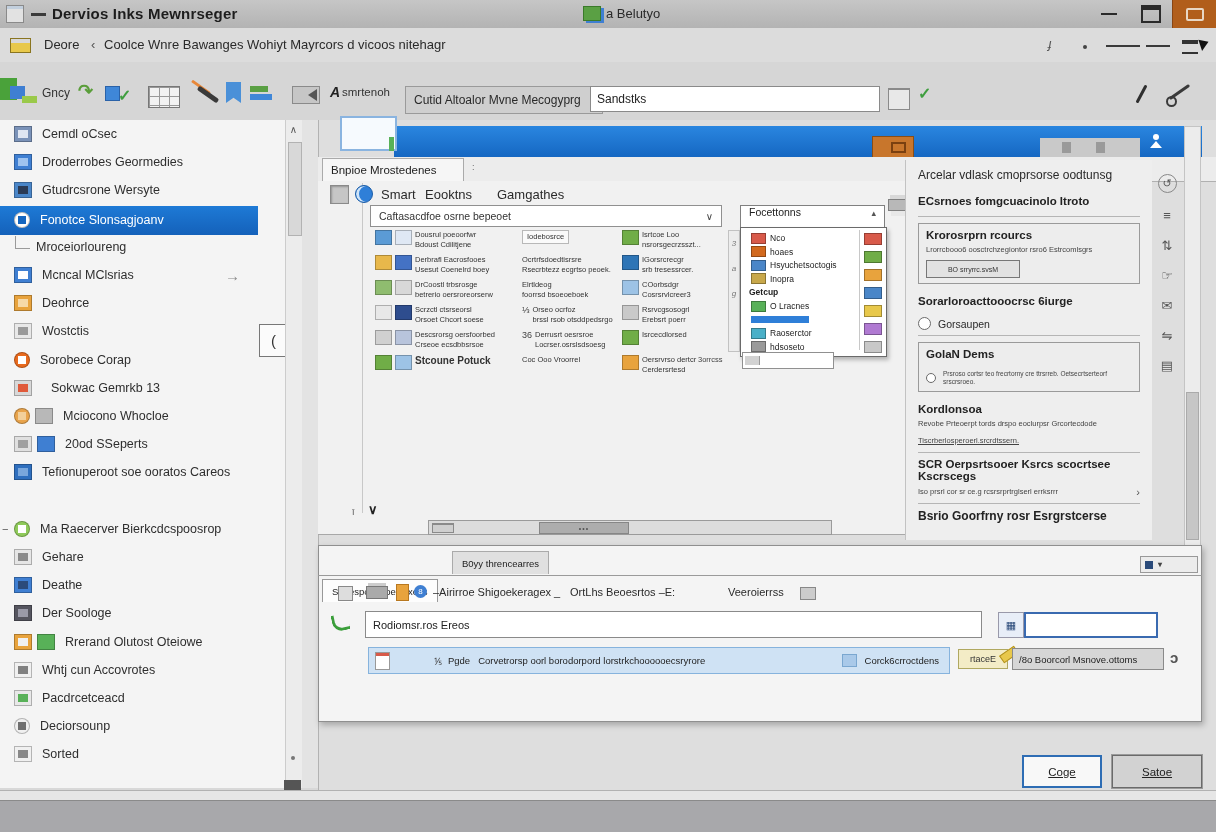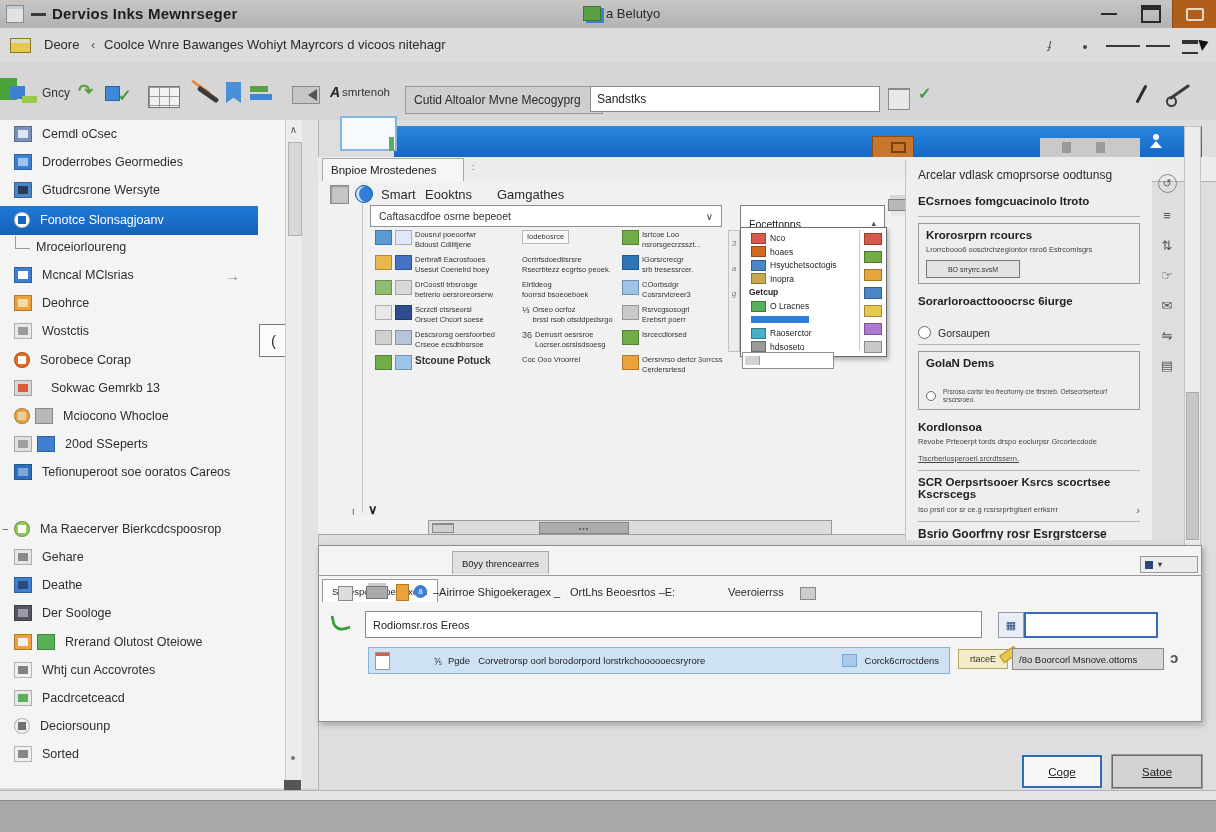--- a/index.html
+++ b/index.html
@@ -103,21 +103,21 @@
   .gi-ic{width:15px;height:13px;border:1px solid rgba(0,0,0,.25);margin-right:3px;flex:none;}
   .gi-txt{font-size:7.5px;line-height:9.5px;color:#333;white-space:nowrap;}
   .gi-txt.bold{font-size:10px;font-weight:bold;line-height:12px;}
   .gi-txt.boxed{border:1px solid #b8b8b8;background:#fafafa;padding:1px 4px;}
   .gi-pre{font-size:9px;color:#444;margin-right:3px;}
   .grid-scroll{left:728px;top:230px;width:12px;height:122px;background:#ededed;border:1px solid #c2c2c2;font-size:8px;color:#777;
                display:flex;flex-direction:column;align-items:center;gap:16px;padding-top:8px;box-sizing:border-box;font-style:italic;}
   .grid-note{left:698px;top:355px;font-size:7.5px;color:#444;}
   
   .dd-head{left:740px;top:205px;width:145px;height:22px;background:#fff;border:1px solid #808080;font-size:10.5px;color:#222;
-           display:flex;align-items:flex-start;padding:12px 8px;box-sizing:border-box;}
+           display:flex;align-items:flex-end;padding:12px 8px;box-sizing:border-box;}
   .dd-head .caret{margin-left:auto;font-size:9px;color:#555;}
   .dd-body{left:740px;top:227px;width:145px;height:128px;background:#fff;border:1px solid #6a6a6a;box-shadow:2px 3px 4px rgba(0,0,0,.25);}
   .dd-item{position:absolute;left:4px;height:14px;display:flex;align-items:center;width:108px;}
   .dd-ic{width:13px;height:9px;border:1px solid rgba(0,0,0,.3);margin:0 4px 0 6px;flex:none;}
   .dd-label{font-size:8.5px;color:#222;white-space:nowrap;}
   .dd-label.grp{font-weight:bold;margin-left:4px;}
   .dd-bar{margin-left:6px;width:58px;height:7px;background:#2f7fd8;}
   .dd-minis{position:absolute;right:4px;top:5px;width:18px;}
   .dd-mini{width:16px;height:10px;border:1px solid rgba(0,0,0,.3);margin-bottom:6px;}
   .dd-sb{position:absolute;right:26px;top:2px;width:1px;height:120px;background:#c8c8c8;}
@@ -134,21 +134,21 @@
   .set-title{font-size:12px;color:#2a2a2a;margin-bottom:8px;}
   .sec{padding:5px 0;border-bottom:1px solid #b5b5b5;}
   .sec.nb{border-bottom:none;}
   .sec h4{margin:0 0 4px;font-size:11.5px;font-weight:bold;color:#222;}
   .sec .ln{font-size:7.5px;color:#444;line-height:10px;}
   .sec .cols{display:flex;gap:10px;}
   .sec .cols .note{font-size:7px;color:#444;border-bottom:1px solid #555;padding-bottom:6px;flex:1;}
   .sec.boxed{border:1px solid #9a9a9a;padding:5px 7px;margin:6px 0;background:#ededed;}
   .sec .btn-s{margin-top:5px;height:16px;width:92px;background:#e2e2e2;border:1px solid #777;font-size:7px;color:#333;
               display:flex;align-items:center;justify-content:center;}
-  .radio-row{display:flex;align-items:center;gap:7px;margin-top:19px;}
+  .radio-row{display:flex;align-items:center;gap:7px;margin-top:10px;}
   .radio-c{width:11px;height:11px;border:1px solid #6a6a6a;border-radius:50%;background:#fff;flex:none;}
   .radio-c.sm{width:8px;height:8px;}
   .radio-lbl{font-size:10.5px;color:#2a2a2a;}
   .radio-lbl.sm{font-size:6.5px;line-height:8px;color:#444;}
   .sec .link{font-size:7.5px;color:#444;text-decoration:underline;margin-top:3px;display:inline-block;}
   .sec .chevline{display:flex;align-items:center;}
   .sec .chevline .chev{margin-left:auto;font-size:11px;color:#555;}
   .sec .bigbold{font-size:12px;font-weight:bold;color:#222;}
   .icon-strip{left:1152px;top:162px;width:30px;height:378px;display:flex;flex-direction:column;align-items:center;gap:15px;padding-top:12px;box-sizing:border-box;}
   .strip-ic{font-size:13px;color:#555;}

